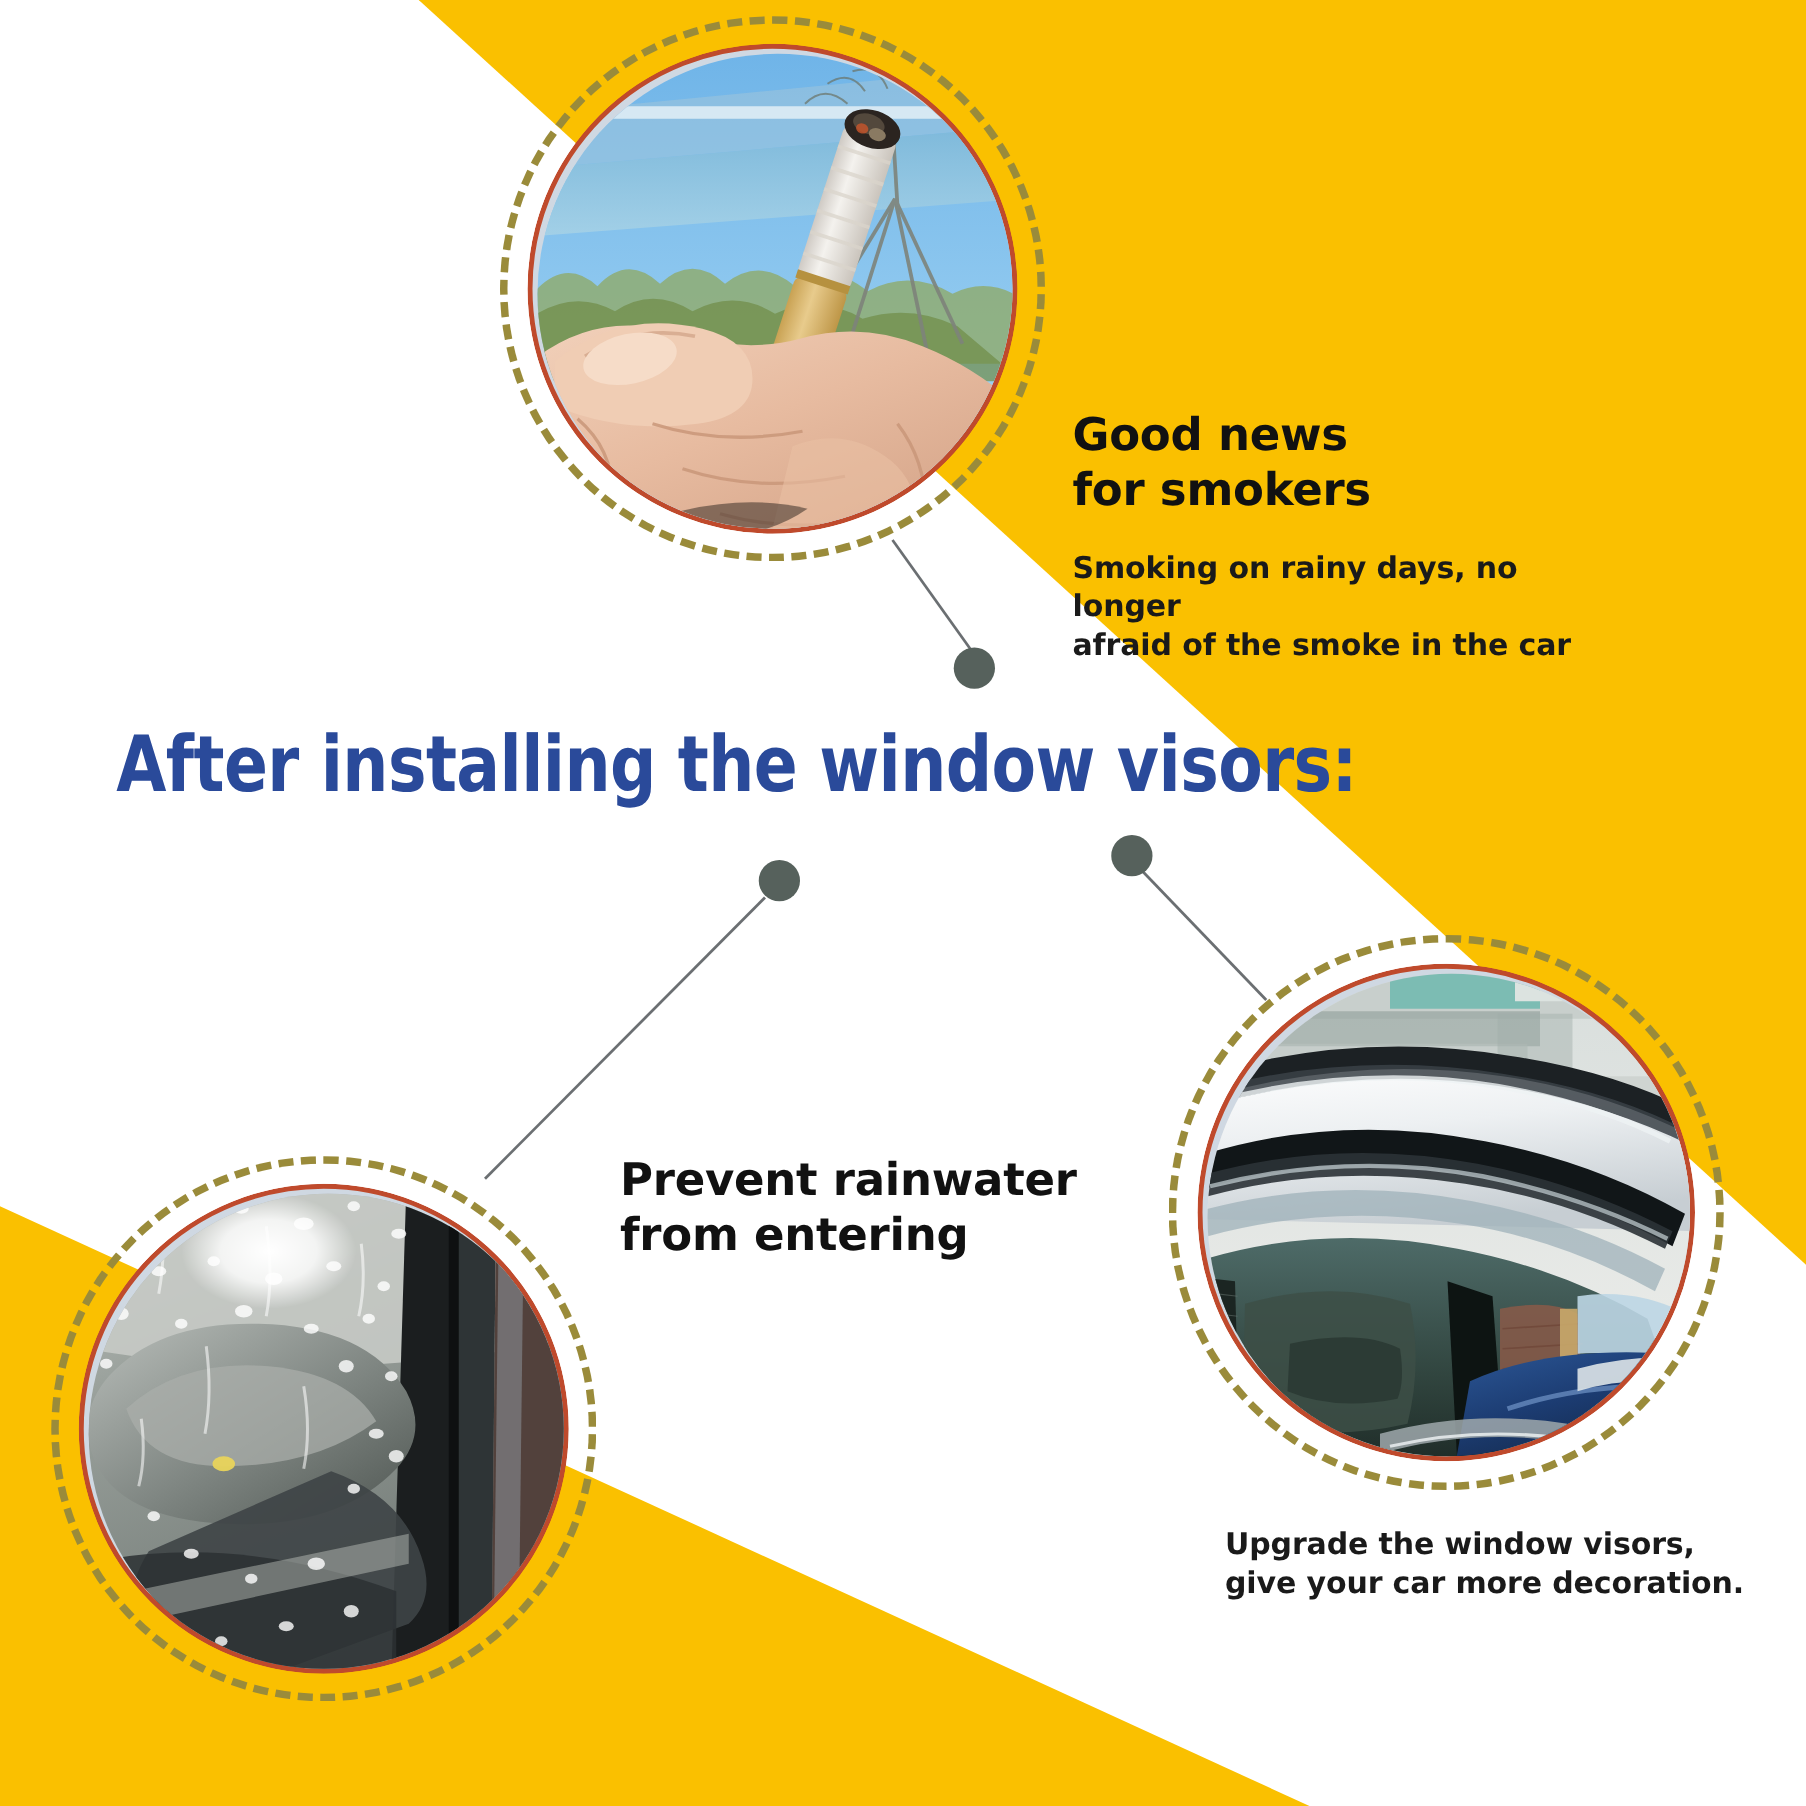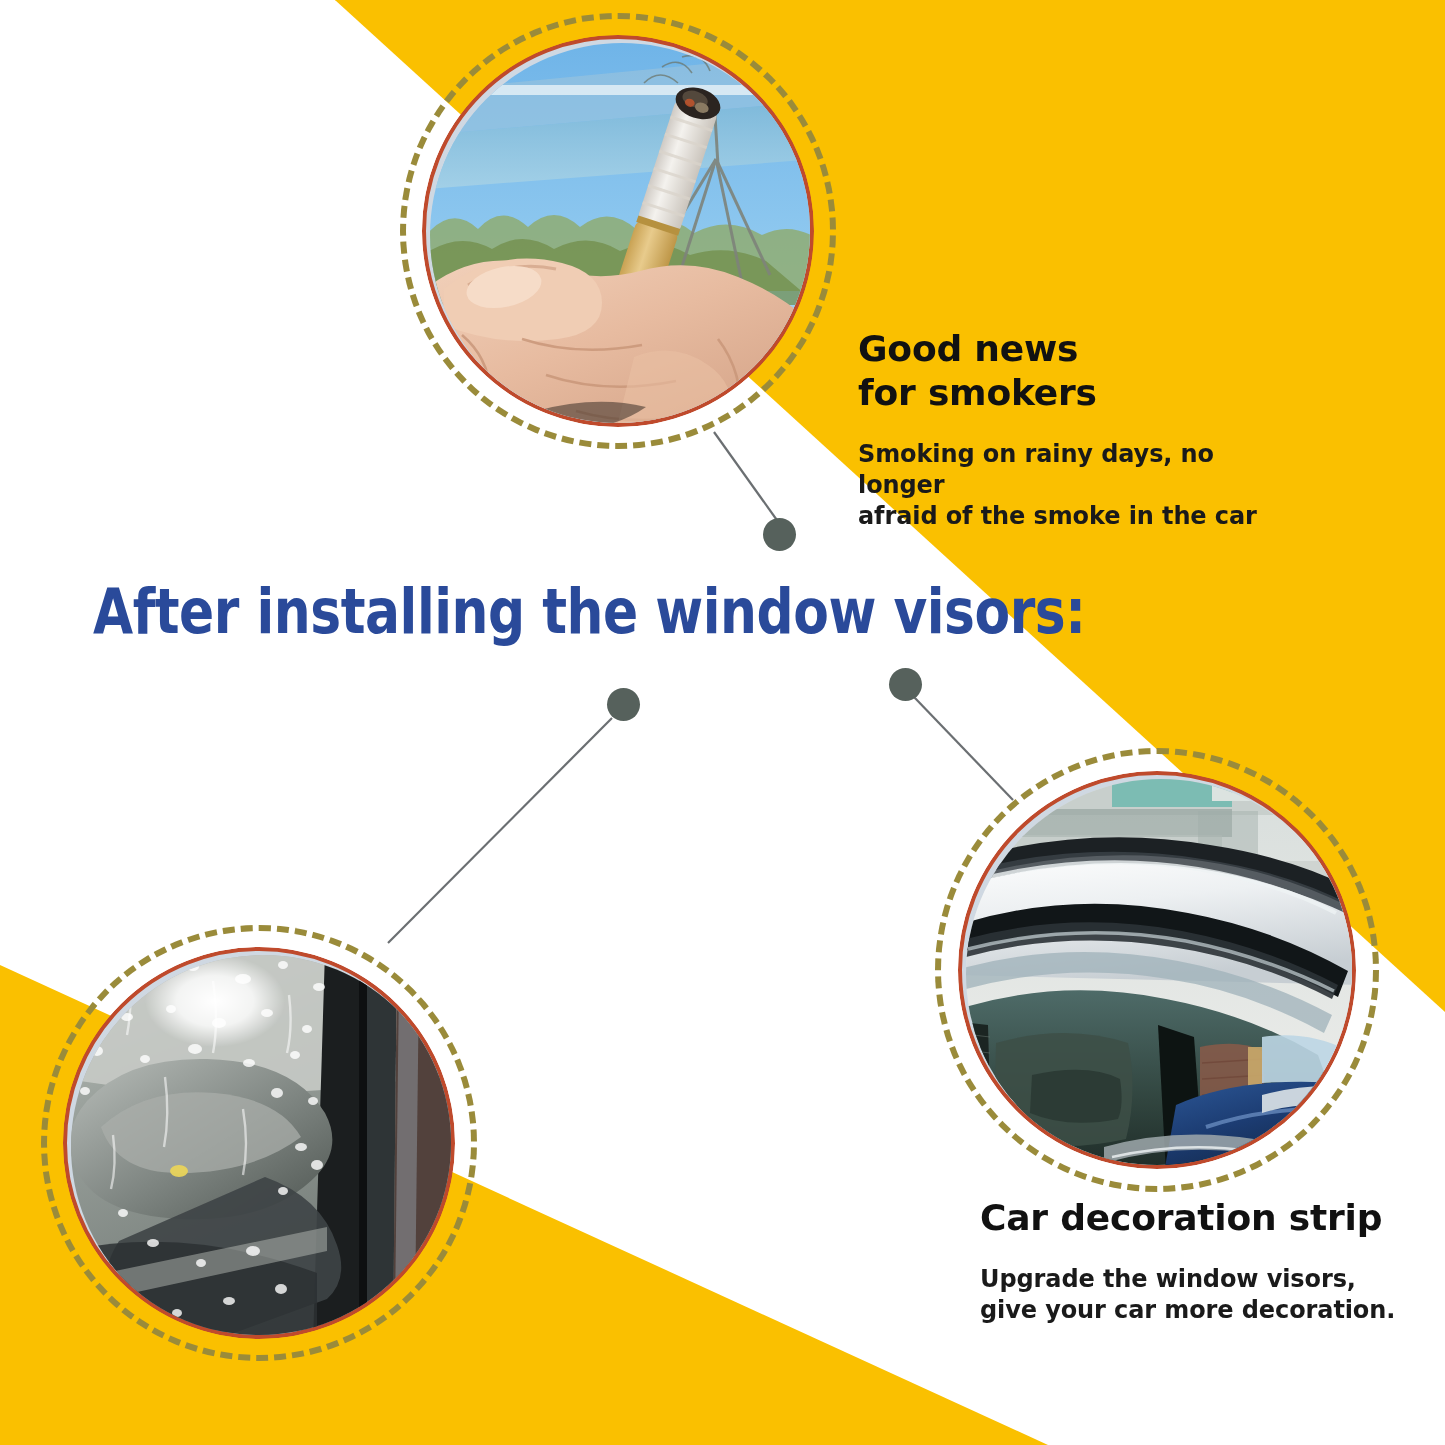--- a/index.html
+++ b/index.html
@@ -271,20 +271,22 @@
             <path d="M176,158 q6,36 0,66"></path>
               <path d="M46,184 q4,30 -2,54"></path>
           </g>
         </g>
       </svg>
     </div>
   </div>
   <div class="dot" style="left:607px;top:688px;width:33px;height:33px;"></div>
 
   <div class="feat" style="left:496px;top:923px;width:420px;">
+    <div class="title">Prevent rainwater
+from entering</div>
   </div>
 
   <div class="dash-ring" style="left:935px;top:748px;width:444px;height:444px;"></div>
   <div class="photo-circle" style="left:958px;top:771px;width:398px;height:398px;">
     <div class="inner">
       <svg viewBox="0 0 398 398" width="398" height="398" xmlns="http://www.w3.org/2000/svg">
         <defs>
           <clipPath id="c3">
               <circle cx="199" cy="199" r="195"></circle>
             </clipPath>
@@ -363,18 +365,17 @@
 
           <path d="M142,372 q72,-20 150,-8 l-4,14 q-76,-10 -146,10 Z" fill="#9FA8AC" opacity="0.85"></path>
           <path d="M150,382 q70,-16 140,-6" stroke="#EAEEF0" stroke-width="2.5" fill="none" opacity="0.85"></path>
         </g>
       </svg>
     </div>
   </div>
   <div class="dot" style="left:889px;top:668px;width:33px;height:33px;"></div>
 
   <div class="feat" style="left:980px;top:1196px;width:440px;">
-    <div class="title">Car decoration strip</div>
     <div class="desc">Upgrade the window visors,
 give your car more decoration.</div>
   </div>
 
 </div>
 
 </body></html>

